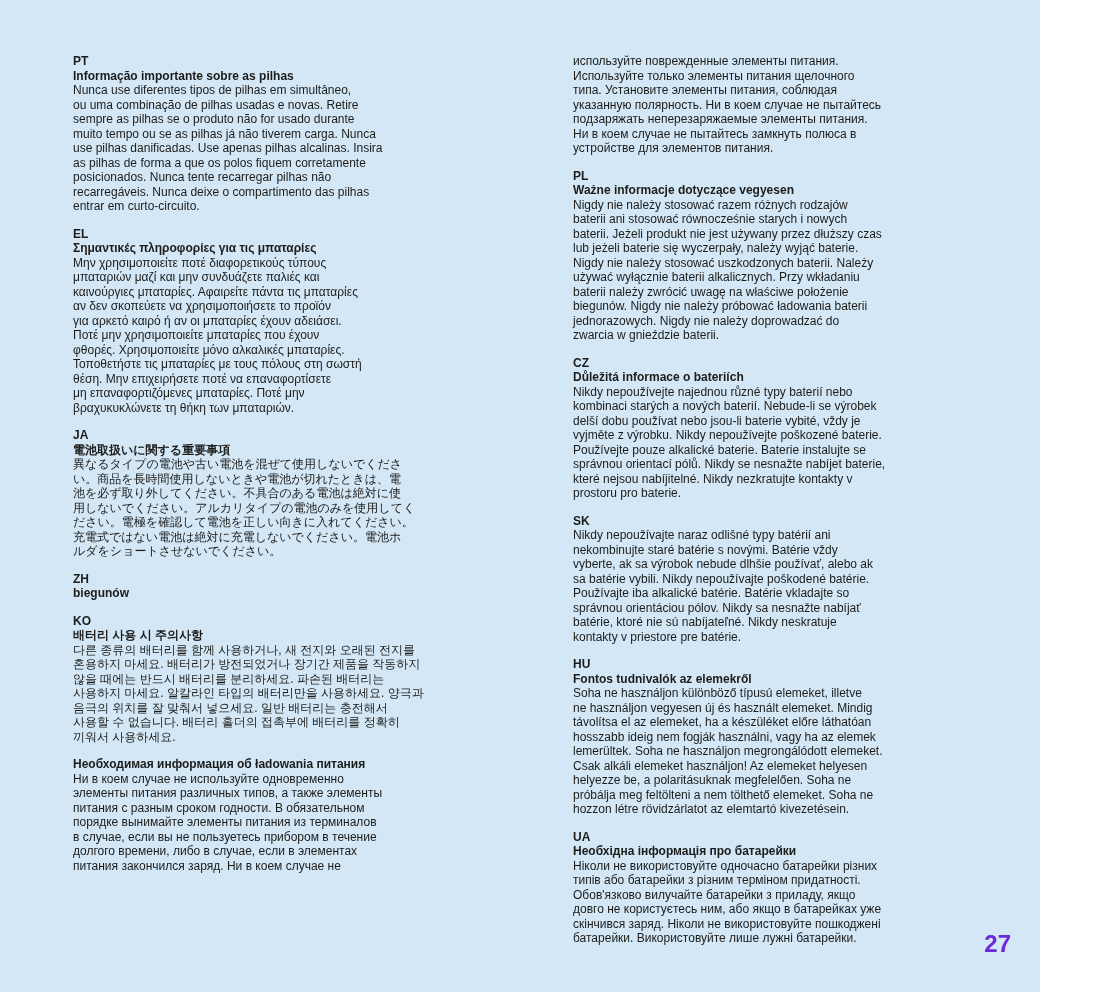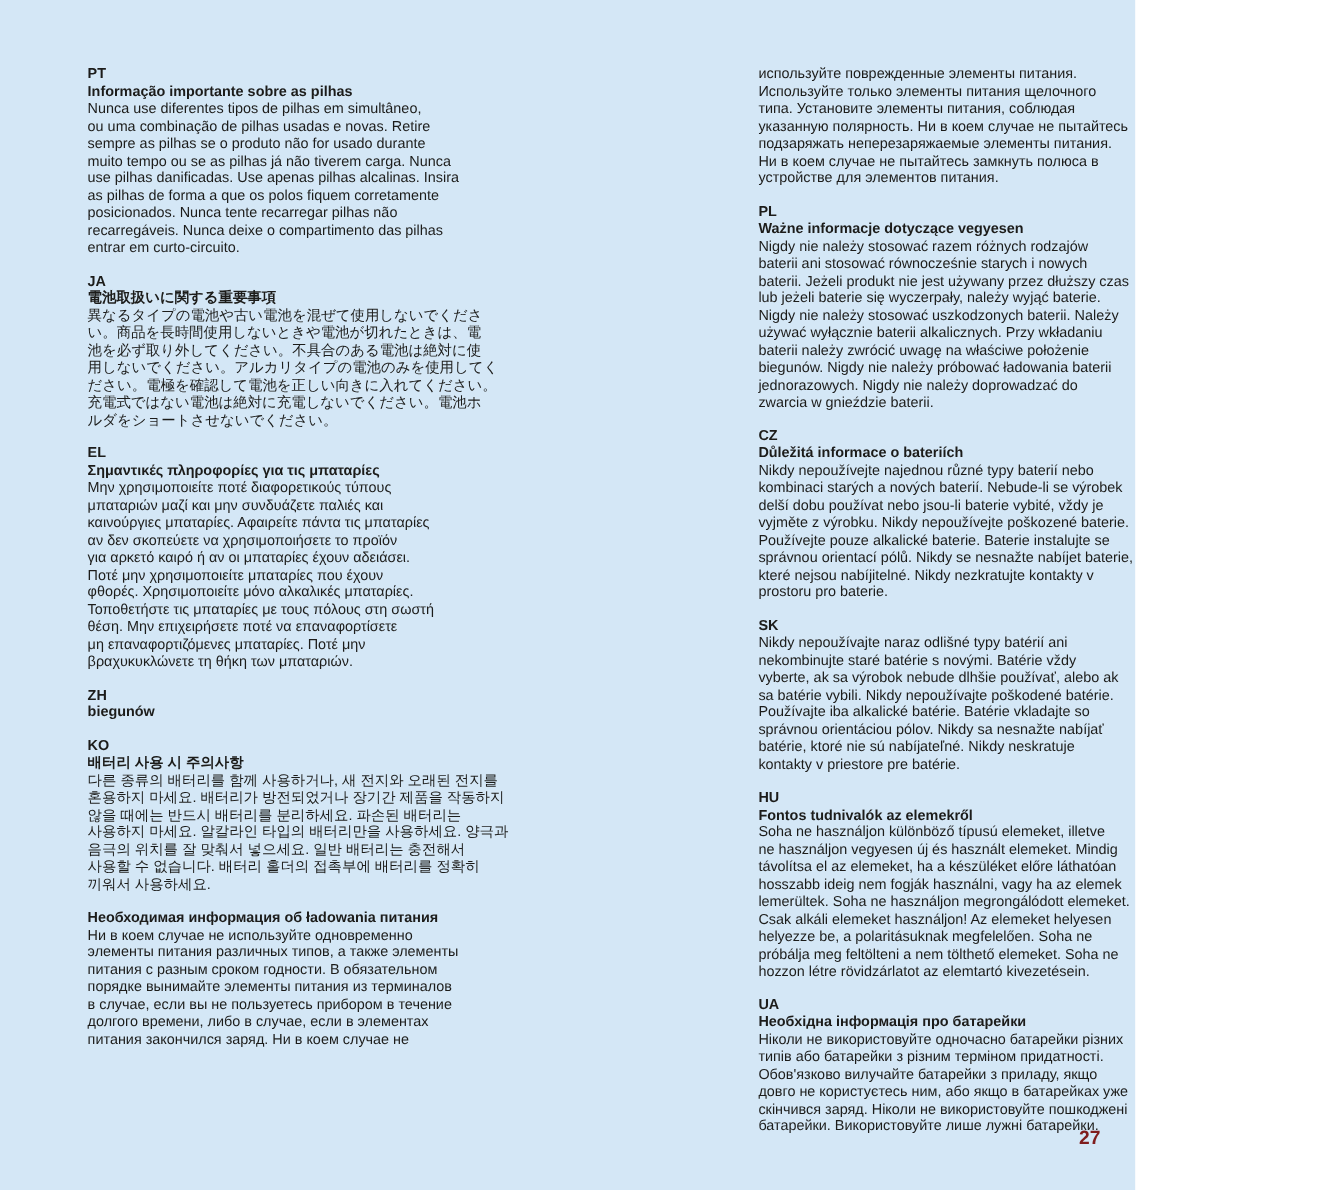--- a/index.html
+++ b/index.html
@@ -1,53 +1,53 @@
 <!DOCTYPE html>
 <html lang="en"><head>
 <meta charset="utf-8">
 <style>
   html, body {
     margin: 0;
     padding: 0;
   }
   .page {
     position: relative;
-    width: 946px;
+    width: 1040px;
     height: 992px;
     background: #d4e7f6;
     font-family: "Liberation Sans", "DejaVu Sans", sans-serif;
     color: #1c1c1a;
     overflow: hidden;
   }
   .col {
     position: absolute;
     top: 54px;
     width: 460px;
     font-size: 12px;
     line-height: 14.5px;
   }
   .col-left  { left: 73px;  }
-  .col-right { left: 632px; }
+  .col-right { left: 573px; }
   .section { margin-bottom: 13px; }
   .lang-code {
     font-weight: bold;
   }
   .section-title {
     font-weight: bold;
   }
   .section-body {
     white-space: pre-line;
   }
   .page-number {
     position: absolute;
     right: 29px;
     bottom: 34px;
-    font-size: 16px;
+    font-size: 24px;
     font-weight: bold;
-    color: #7f1d1d;
+    color: #6d28d9;
   }
 </style>
 </head>
 <body>
 
 <div class="page">
 
   <div class="col col-left">
 
     <div class="section">
@@ -55,51 +55,51 @@
       <div class="section-title">Informação importante sobre as pilhas</div>
       <div class="section-body">Nunca use diferentes tipos de pilhas em simultâneo,
 ou uma combinação de pilhas usadas e novas. Retire
 sempre as pilhas se o produto não for usado durante
 muito tempo ou se as pilhas já não tiverem carga. Nunca
 use pilhas danificadas. Use apenas pilhas alcalinas. Insira
 as pilhas de forma a que os polos fiquem corretamente
 posicionados. Nunca tente recarregar pilhas não
 recarregáveis. Nunca deixe o compartimento das pilhas
 entrar em curto-circuito.</div>
-    </div>
-
-    <div class="section">
-      <div class="lang-code">JA</div>
-      <div class="section-title">電池取扱いに関する重要事項</div>
-      <div class="section-body">異なるタイプの電池や古い電池を混ぜて使用しないでくださ
-い。商品を長時間使用しないときや電池が切れたときは、電
-池を必ず取り外してください。不具合のある電池は絶対に使
-用しないでください。アルカリタイプの電池のみを使用してく
-ださい。電極を確認して電池を正しい向きに入れてください。
-充電式ではない電池は絶対に充電しないでください。電池ホ
-ルダをショートさせないでください。</div>
     </div>
 
     <div class="section">
       <div class="lang-code">EL</div>
       <div class="section-title">Σημαντικές πληροφορίες για τις μπαταρίες</div>
       <div class="section-body">Μην χρησιμοποιείτε ποτέ διαφορετικούς τύπους
 μπαταριών μαζί και μην συνδυάζετε παλιές και
 καινούργιες μπαταρίες. Αφαιρείτε πάντα τις μπαταρίες
 αν δεν σκοπεύετε να χρησιμοποιήσετε το προϊόν
 για αρκετό καιρό ή αν οι μπαταρίες έχουν αδειάσει.
 Ποτέ μην χρησιμοποιείτε μπαταρίες που έχουν
 φθορές. Χρησιμοποιείτε μόνο αλκαλικές μπαταρίες.
 Τοποθετήστε τις μπαταρίες με τους πόλους στη σωστή
 θέση. Μην επιχειρήσετε ποτέ να επαναφορτίσετε
 μη επαναφορτιζόμενες μπαταρίες. Ποτέ μην
 βραχυκυκλώνετε τη θήκη των μπαταριών.</div>
     </div>
 
     <div class="section">
+      <div class="lang-code">JA</div>
+      <div class="section-title">電池取扱いに関する重要事項</div>
+      <div class="section-body">異なるタイプの電池や古い電池を混ぜて使用しないでくださ
+い。商品を長時間使用しないときや電池が切れたときは、電
+池を必ず取り外してください。不具合のある電池は絶対に使
+用しないでください。アルカリタイプの電池のみを使用してく
+ださい。電極を確認して電池を正しい向きに入れてください。
+充電式ではない電池は絶対に充電しないでください。電池ホ
+ルダをショートさせないでください。</div>
+    </div>
+
+    <div class="section">
       <div class="lang-code">ZH</div>
       <div class="section-title">biegunów</div>
     </div>
 
     <div class="section">
       <div class="lang-code">KO</div>
       <div class="section-title">배터리 사용 시 주의사항</div>
       <div class="section-body">다른 종류의 배터리를 함께 사용하거나, 새 전지와 오래된 전지를
 혼용하지 마세요. 배터리가 방전되었거나 장기간 제품을 작동하지
 않을 때에는 반드시 배터리를 분리하세요. 파손된 배터리는

